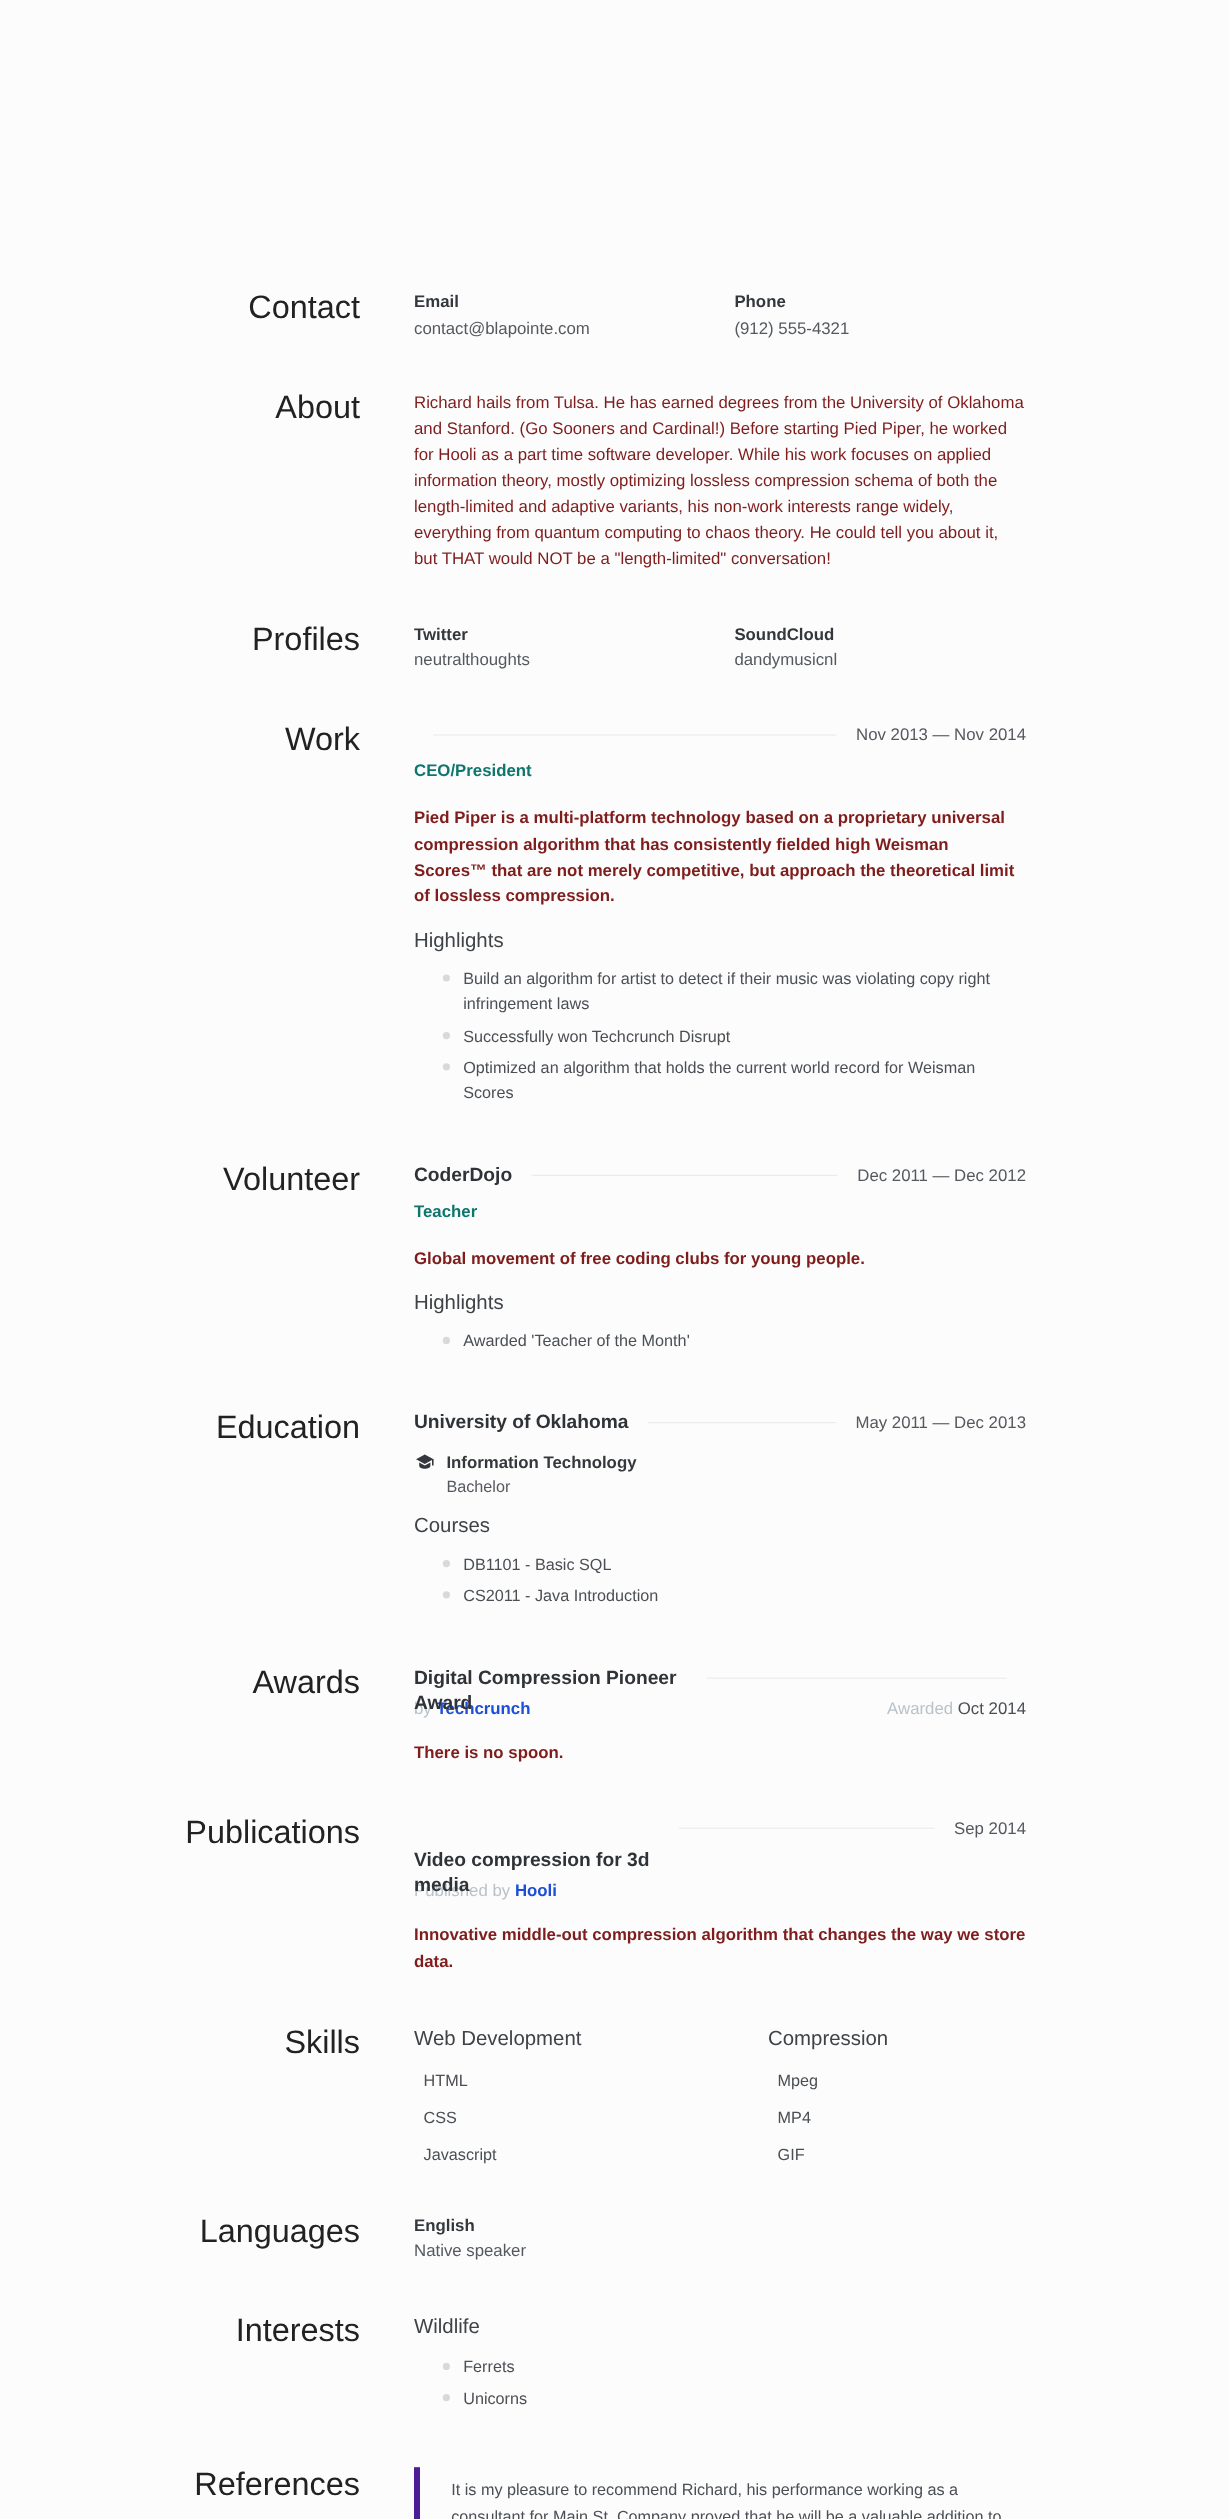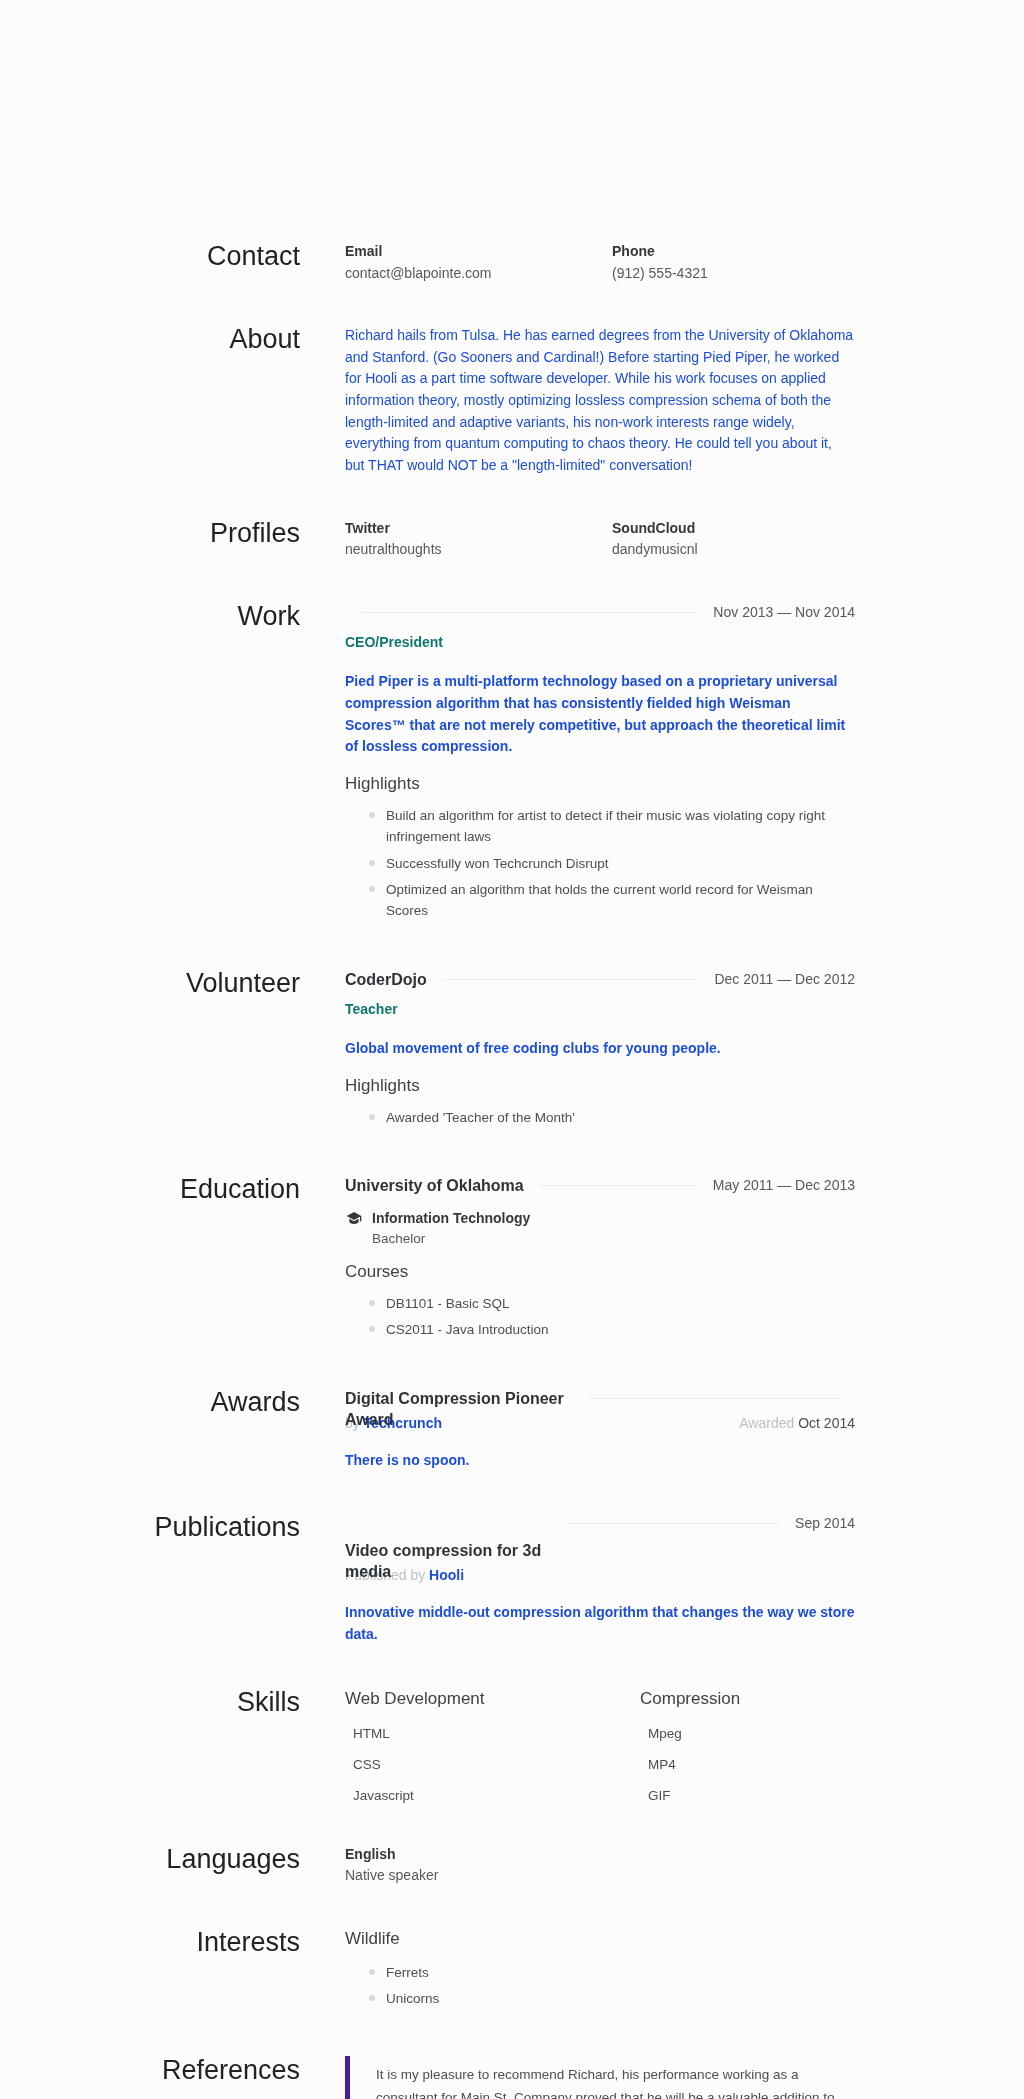--- a/index.html
+++ b/index.html
@@ -28,21 +28,21 @@
     text-align: right;
     line-height: 1.05;
   }
   .content { grid-column: 2; min-width: 0; }
 
   .two-col { display: grid; grid-template-columns: 267px 1fr; }
   .label { font-size: 14px; font-weight: 700; color: #34383c; line-height: 1.4; }
   .value { font-size: 14px; color: #55595e; line-height: 1.45; margin-top: 1px; }
   .value.link { cursor: pointer; }
 
-  .para { font-size: 14px; color: #1d4ed8; line-height: 1.55; margin: 0; }
+  .para { font-size: 14px; color: #7f1d1d; line-height: 1.55; margin: 0; }
 
   .item-header { display: flex; align-items: flex-start; }
   .item-name {
     font-size: 16px; font-weight: 700; color: #2f3337;
     line-height: 21px; white-space: nowrap;
   }
   .hline { flex: 1; height: 1px; background: #ececec; margin: 10px 16px 0 16px; }
   .date { font-size: 14px; color: #55595e; line-height: 21px; white-space: nowrap; }
 
   .position { margin-top: 10px; font-size: 14px; font-weight: 700; color: #0f766e; line-height: 1.4; }

